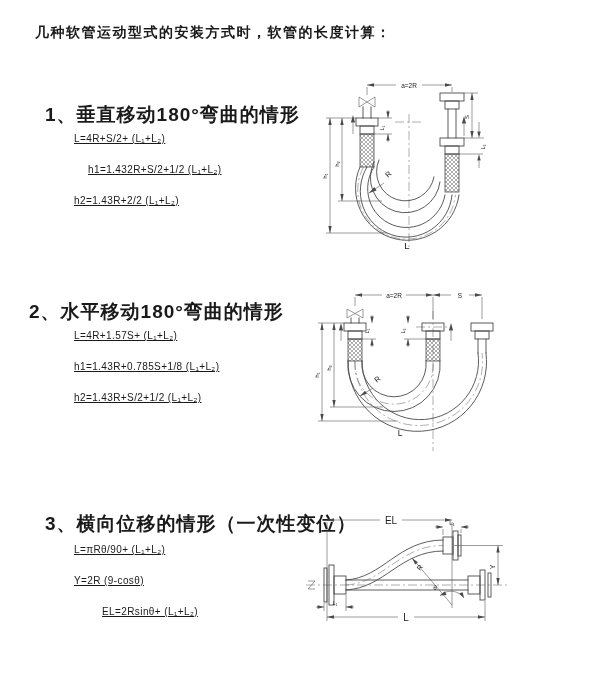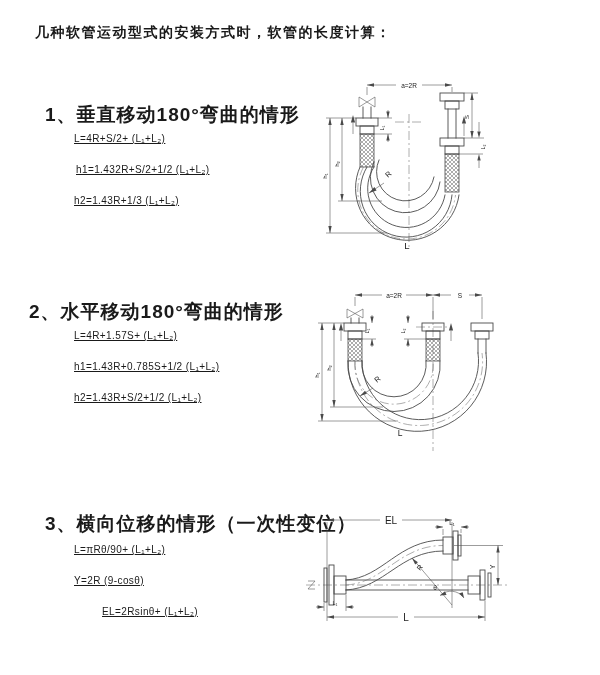--- a/index.html
+++ b/index.html
@@ -16,26 +16,26 @@
   .hb{stroke:#4a4a4a;stroke-width:0.8;}
   text{font-family:"Liberation Sans","DejaVu Sans",sans-serif;fill:#222;stroke:none;}
 </style>
 </head>
 <body>
 
 <div class="title">几种软管运动型式的安装方式时，软管的长度计算：</div>
 
 <div class="sec-heading" style="left:45px;top:102px;">1、垂直移动180°弯曲的情形</div>
 <div class="formula" style="left:74px;top:133px;">L=4R+S/2+ (L₁+L₂)</div>
-<div class="formula" style="left:76px;top:164px;text-align:center;">h1=1.432R+S/2+1/2 (L₁+L₂)</div>
-<div class="formula" style="left:74px;top:195px;">h2=1.43R+1/3 (L₁+L₂)</div>
+<div class="formula" style="left:88px;top:164px;text-align:center;">h1=1.432R+S/2+1/2 (L₁+L₂)</div>
+<div class="formula" style="left:74px;top:195px;">h2=1.43R+2/2 (L₁+L₂)</div>
 
 <div class="sec-heading" style="left:29px;top:299px;">2、水平移动180°弯曲的情形</div>
 <div class="formula" style="left:74px;top:330px;">L=4R+1.57S+ (L₁+L₂)</div>
-<div class="formula" style="left:74px;top:361px;">h1=1.43R+0.785S+1/2 (L₁+L₂)</div>
+<div class="formula" style="left:74px;top:361px;">h1=1.43R+0.785S+1/8 (L₁+L₂)</div>
 <div class="formula" style="left:74px;top:392px;">h2=1.43R+S/2+1/2 (L₁+L₂)</div>
 
 <div class="sec-heading" style="left:45px;top:511px;">3、横向位移的情形（一次性变位）</div>
 <div class="formula" style="left:74px;top:544px;">L=πRθ/90+ (L₁+L₂)</div>
 <div class="formula" style="left:74px;top:575px;">Y=2R (9-cosθ)</div>
 <div class="formula" style="left:74px;top:606px;margin-left:28px;">EL=2Rsinθ+ (L₁+L₂)</div>
 
 <svg style="left:312px;top:72px;" width="225" height="190" viewBox="0 0 225 190">
   <defs>
     <pattern id="d1h" width="4" height="4" patternUnits="userSpaceOnUse">

